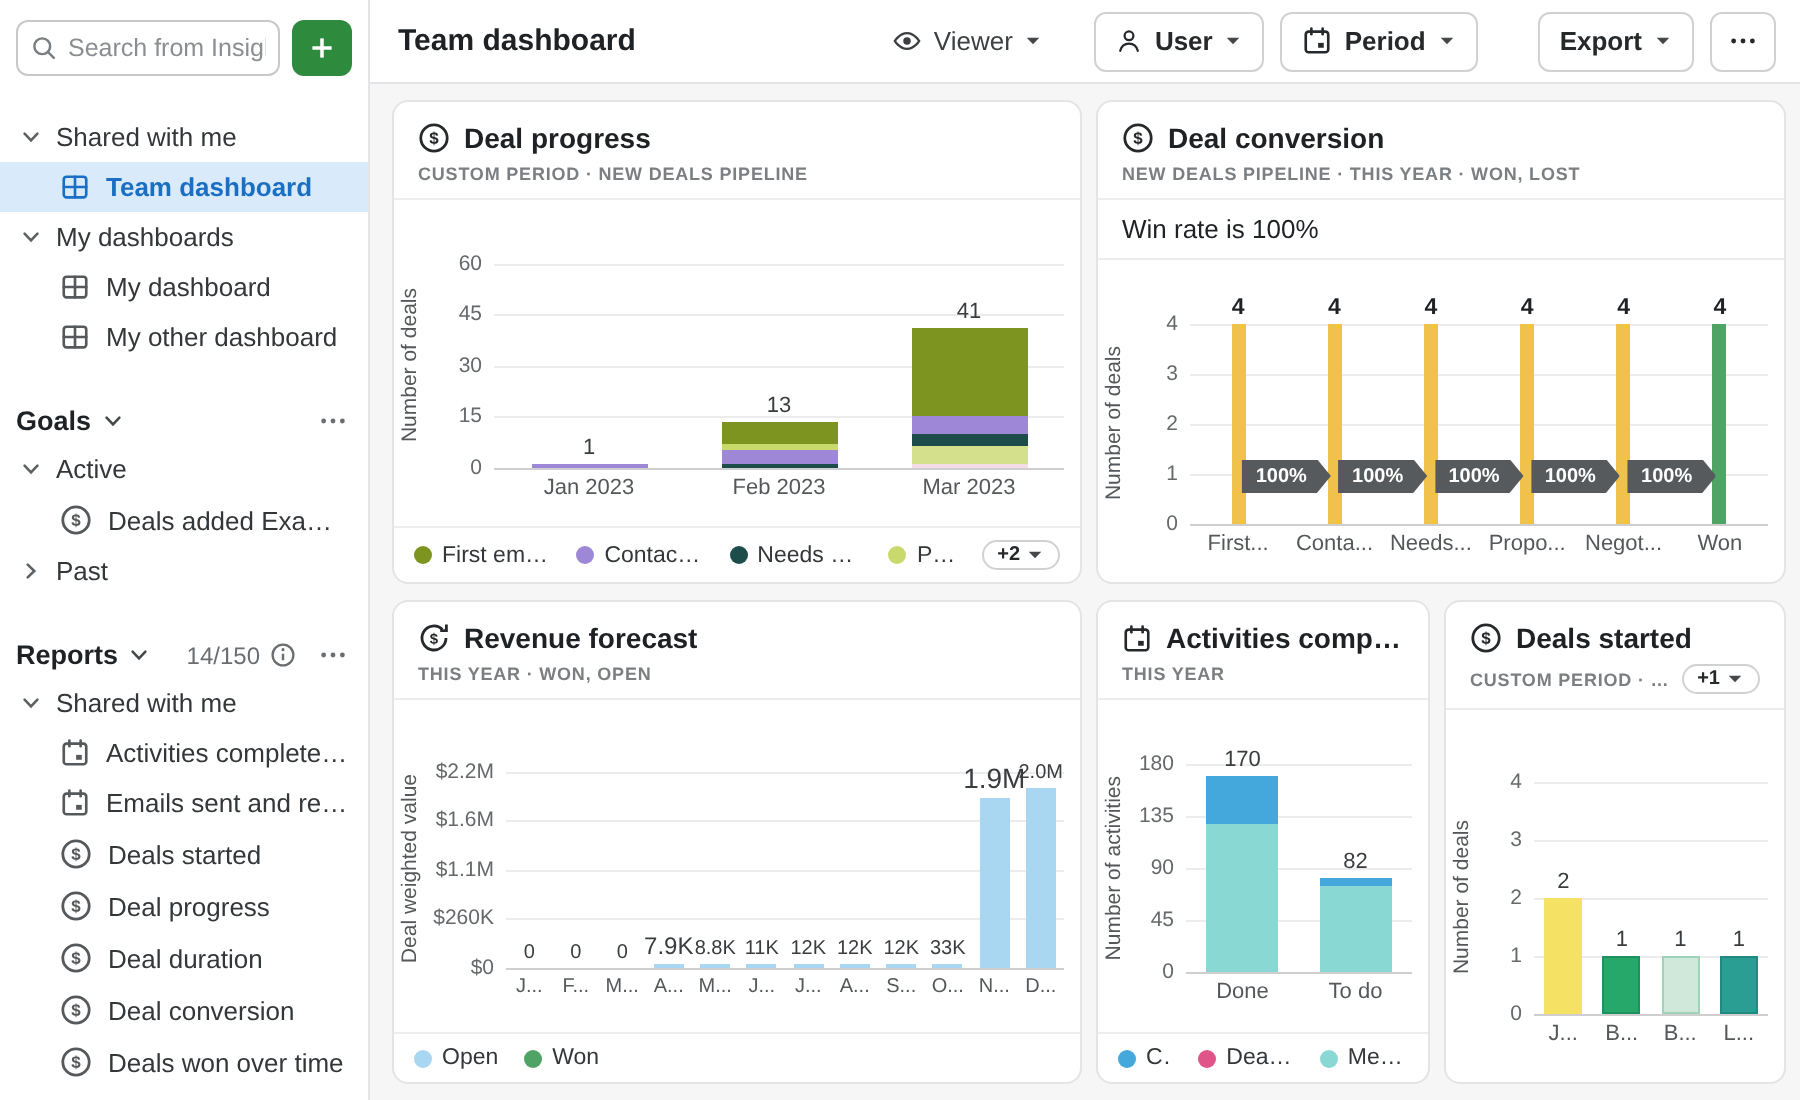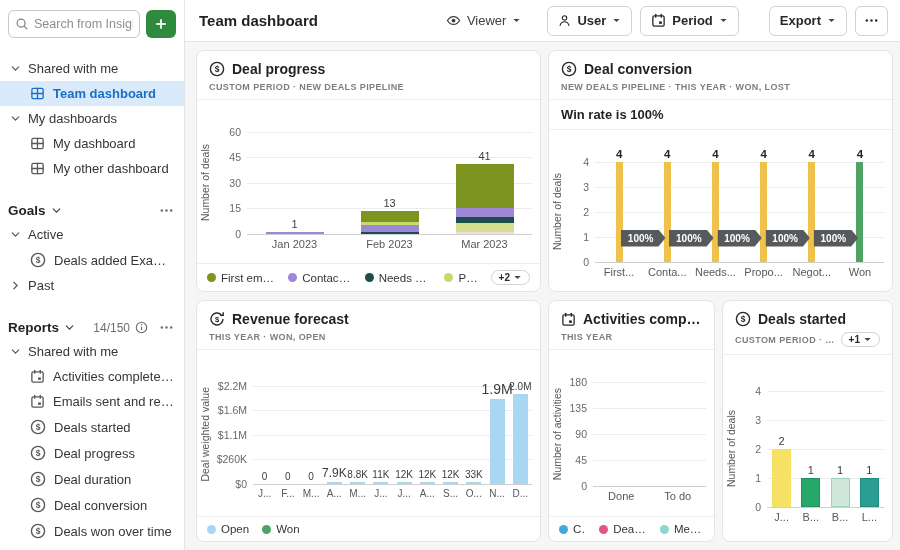--- a/index.html
+++ b/index.html
@@ -60,21 +60,21 @@
   .card-rf { grid-column:1; grid-row:2; } .card-act { grid-column:2; grid-row:2; }
   .card-ds { grid-column:3; grid-row:2; }
   .card-head { display:flex; align-items:center; gap:7px; padding:10px 12px 2px 12px; }
   .card-head .cico { color:#26292c; display:flex; flex:none; }
   .ctitle { font-size:14px; font-weight:bold; color:#1f2225; white-space:nowrap;
     overflow:hidden; text-overflow:ellipsis; }
   .csub { display:flex; align-items:center; gap:5px; padding:3px 12px 7px 12px;
     border-bottom:1px solid #ededee; font-size:9px; letter-spacing:.4px; color:#7c7f82;
     font-weight:bold; white-space:nowrap; overflow:hidden; }
   .cstat { padding:7px 12px; border-bottom:1px solid #ededee; font-size:13px;
-    font-weight:bold; color:#1f2225; }
+    font-weight:normal; color:#1f2225; }
   .pill { display:inline-flex; align-items:center; gap:3px; border:1px solid #cfd1d3;
     border-radius:10px; padding:1px 7px; font-size:10px; font-weight:bold; color:#26292c;
     background:#fff; letter-spacing:0; cursor:pointer; flex:none; }
   .pill .caret { display:flex; color:#45484b; }
 
   
   .cchart { flex:1; display:flex; align-items:center; padding:4px 8px 2px 2px; min-height:0; }
   .ylab { writing-mode:vertical-rl; transform:rotate(180deg); font-size:10.5px; color:#55585b;
     text-align:center; flex:none; width:14px; }
   .ccol { flex:1; display:flex; min-width:0; }
@@ -722,20 +722,36 @@
               <span class="ytick" style="top: 94px;">45</span>
               <span class="ytick" style="top: 120px;">0</span>
             </div>
             <div class="plotcol">
               <div class="plotwrap" style="height: 120px;">
                 <div class="grid" style="top: 16px;"></div>
                 <div class="grid" style="top: 42px;"></div>
                 <div class="grid" style="top: 68px;"></div>
                 <div class="grid" style="top: 94px;"></div>
                 <div class="grid zero" style="top: 120px;"></div>
+                <div class="barsrow" style="top: 16px; height: 104px;">
+                  <div class="barwrap">
+                    <div class="bval">170</div>
+                    <div class="stack" style="width: 36px;">
+                      <div style="background: rgb(137, 216, 211); height: 73.9556px;"></div>
+                      <div style="background: rgb(69, 168, 220); height: 24.2667px;"></div>
+                    </div>
+                  </div>
+                  <div class="barwrap">
+                    <div class="bval">82</div>
+                    <div class="stack" style="width: 36px;">
+                      <div style="background: rgb(137, 216, 211); height: 42.7556px;"></div>
+                      <div style="background: rgb(69, 168, 220); height: 4.62222px;"></div>
+                    </div>
+                  </div>
+                </div>
               </div>
               <div class="xrow">
                 <div class="xcell">Done</div>
                 <div class="xcell">To do</div>
               </div>
             </div>
           </div>
         </div>
       <div class="clegend">
           <span class="li">

